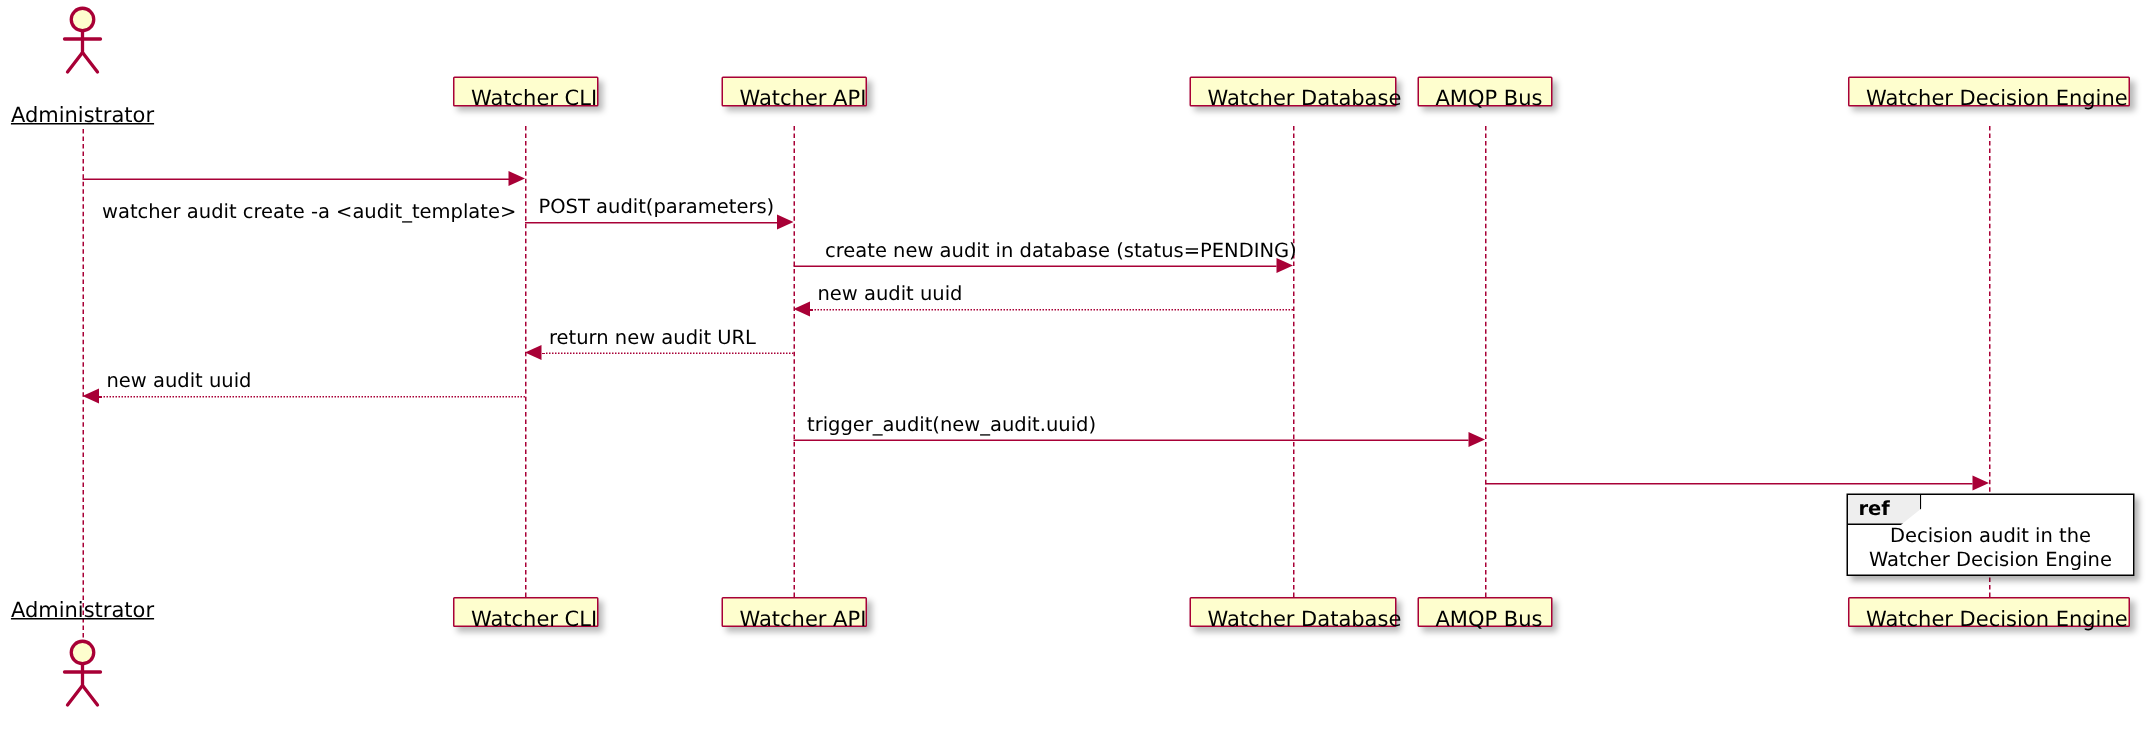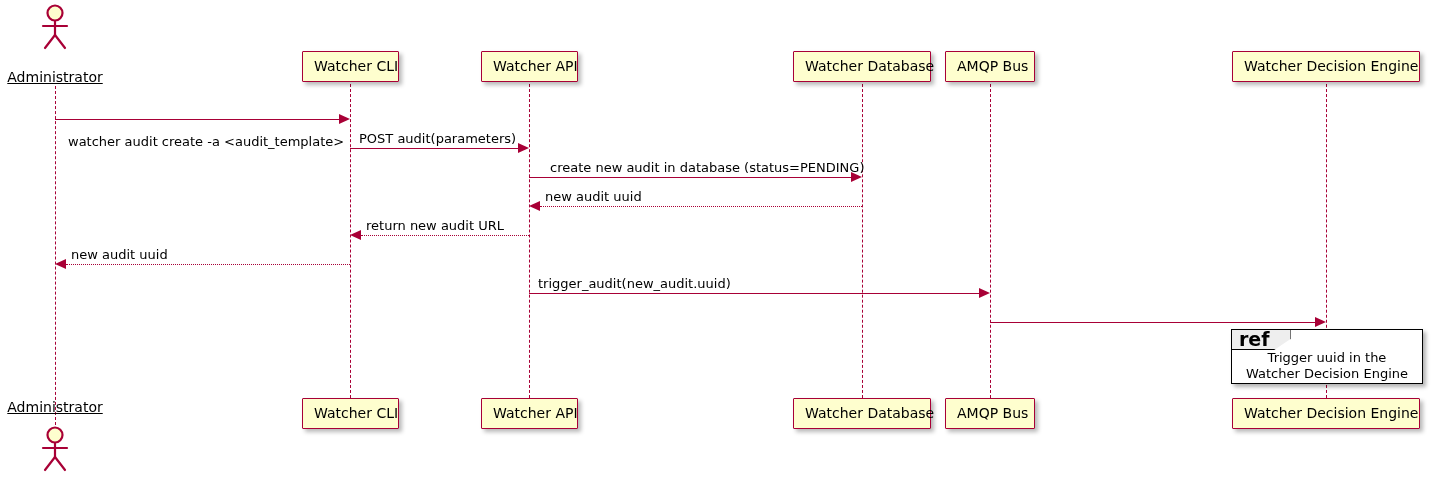--- a/index.html
+++ b/index.html
@@ -24,21 +24,21 @@
   }
 
   
   .participant {
     position: absolute;
     box-sizing: border-box;
     background: #FEFECE;
     border: 1.5px solid #A80036;
     border-radius: 1px;
     box-shadow: 3px 3px 4px rgba(0,0,0,0.28);
-    height: 31px;
+    height: 20px;
     line-height: 29px;
     text-align: center;
     font-size: 14px;
     color: #000000;
     white-space: nowrap;
     padding: 0 11px;
   }
 
   
   .actor {
@@ -93,21 +93,21 @@
     box-shadow: 3px 3px 4px rgba(0,0,0,0.3);
   }
   .ref-tab {
     position: absolute;
     left: 0;
     top: 0;
     height: 19px;
     background: #EEEEEE;
     border-right: 1.5px solid #000000;
     border-bottom: 1.5px solid #000000;
-    font-size: 19px;
+    font-size: 13px;
     font-weight: bold;
     color: #000000;
     line-height: 19px;
     padding: 0 8px 0 7px;
     
     clip-path: polygon(0 0, 100% 0, 100% 45%, 72% 100%, 0 100%);
     padding-right: 20px;
     text-align: right;
   }
   .ref-body {
@@ -179,21 +179,21 @@
   <div class="msg-label" style="left:538px; top:276px;">trigger_audit(new_audit.uuid)</div>
   <div class="msg-line" style="left:529px; top:293px; width:450px;"></div>
   <div class="arrow-head right" style="left:979px; top:288px;"></div>
 
   <div class="msg-line" style="left:990px; top:322px; width:325px;"></div>
   <div class="arrow-head right" style="left:1315px; top:317px;"></div>
 
   <div class="ref-box" style="left:1231px; top:329px; width:192px; height:55px;">
     <div class="ref-tab">ref</div>
     <div class="ref-body">
-      <div>Trigger uuid in the</div>
+      <div>Decision audit in the</div>
       <div>Watcher Decision Engine</div>
     </div>
   </div>
 
   <div class="participant" style="left:302px; top:398px; width:97px;">Watcher CLI</div>
   <div class="participant" style="left:481px; top:398px; width:97px;">Watcher API</div>
   <div class="participant" style="left:793px; top:398px; width:138px;">Watcher Database</div>
   <div class="participant" style="left:945px; top:398px; width:90px;">AMQP Bus</div>
   <div class="participant" style="left:1232px; top:398px; width:188px;">Watcher Decision Engine</div>
 

